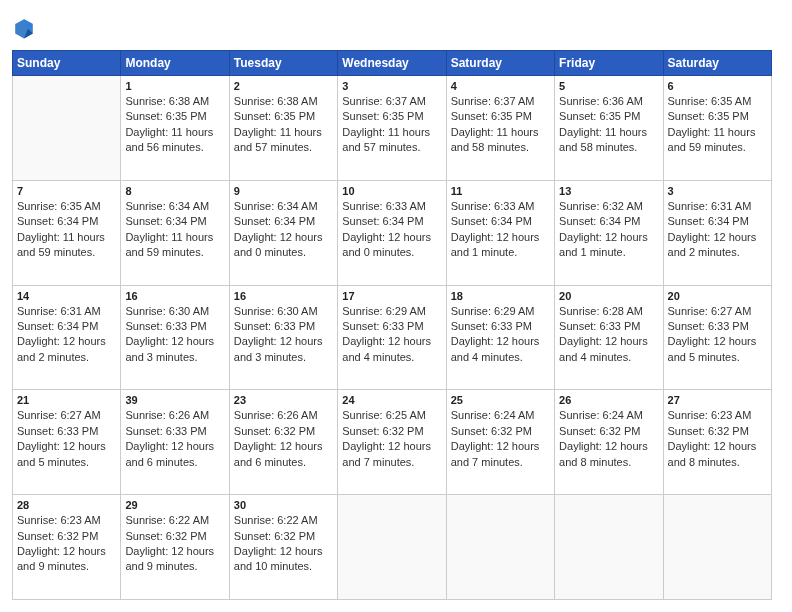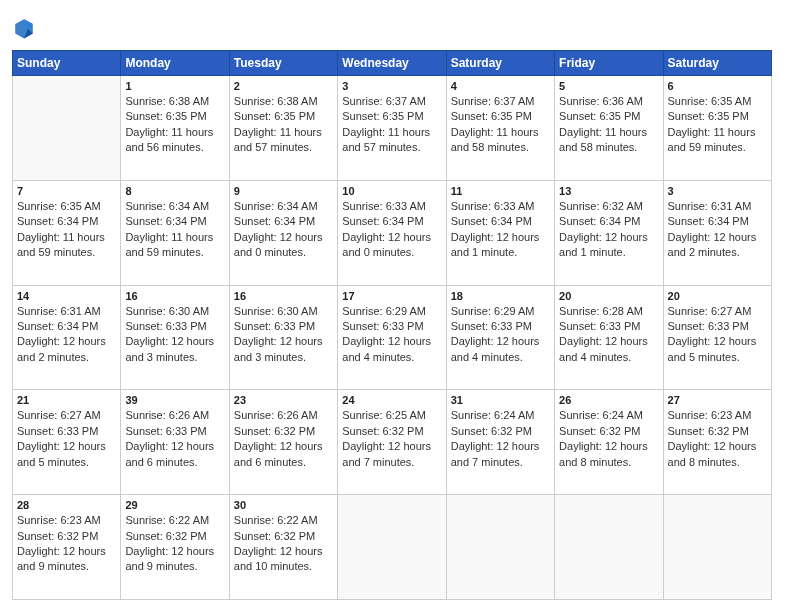--- a/index.html
+++ b/index.html
@@ -227,21 +227,21 @@
           </td>
           <td>
             <div class="day-number">23</div>
             <div class="cell-info">Sunrise: 6:26 AM<br>Sunset: 6:32 PM<br>Daylight: 12 hours<br>and 6 minutes.</div>
           </td>
           <td>
             <div class="day-number">24</div>
             <div class="cell-info">Sunrise: 6:25 AM<br>Sunset: 6:32 PM<br>Daylight: 12 hours<br>and 7 minutes.</div>
           </td>
           <td>
-            <div class="day-number">31</div>
+            <div class="day-number">25</div>
             <div class="cell-info">Sunrise: 6:24 AM<br>Sunset: 6:32 PM<br>Daylight: 12 hours<br>and 7 minutes.</div>
           </td>
           <td>
             <div class="day-number">26</div>
             <div class="cell-info">Sunrise: 6:24 AM<br>Sunset: 6:32 PM<br>Daylight: 12 hours<br>and 8 minutes.</div>
           </td>
           <td>
             <div class="day-number">27</div>
             <div class="cell-info">Sunrise: 6:23 AM<br>Sunset: 6:32 PM<br>Daylight: 12 hours<br>and 8 minutes.</div>
           </td>

